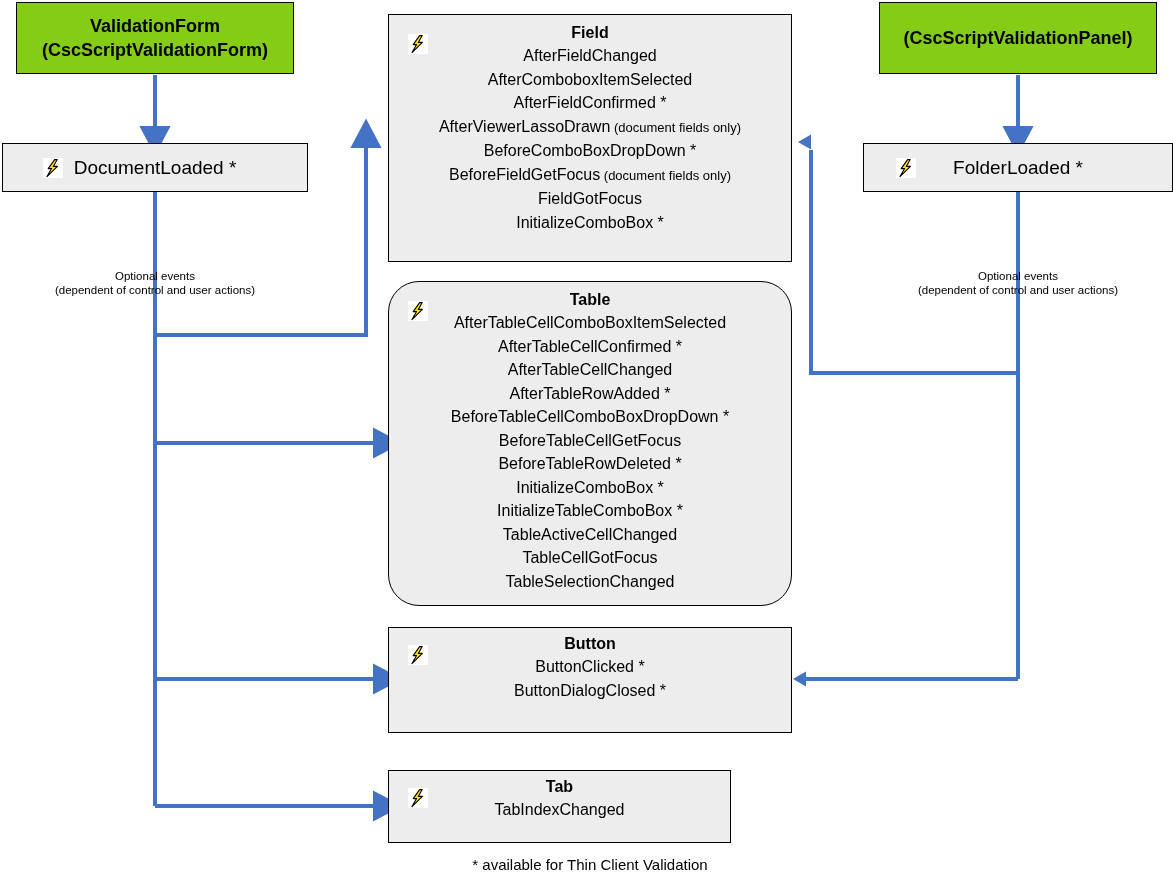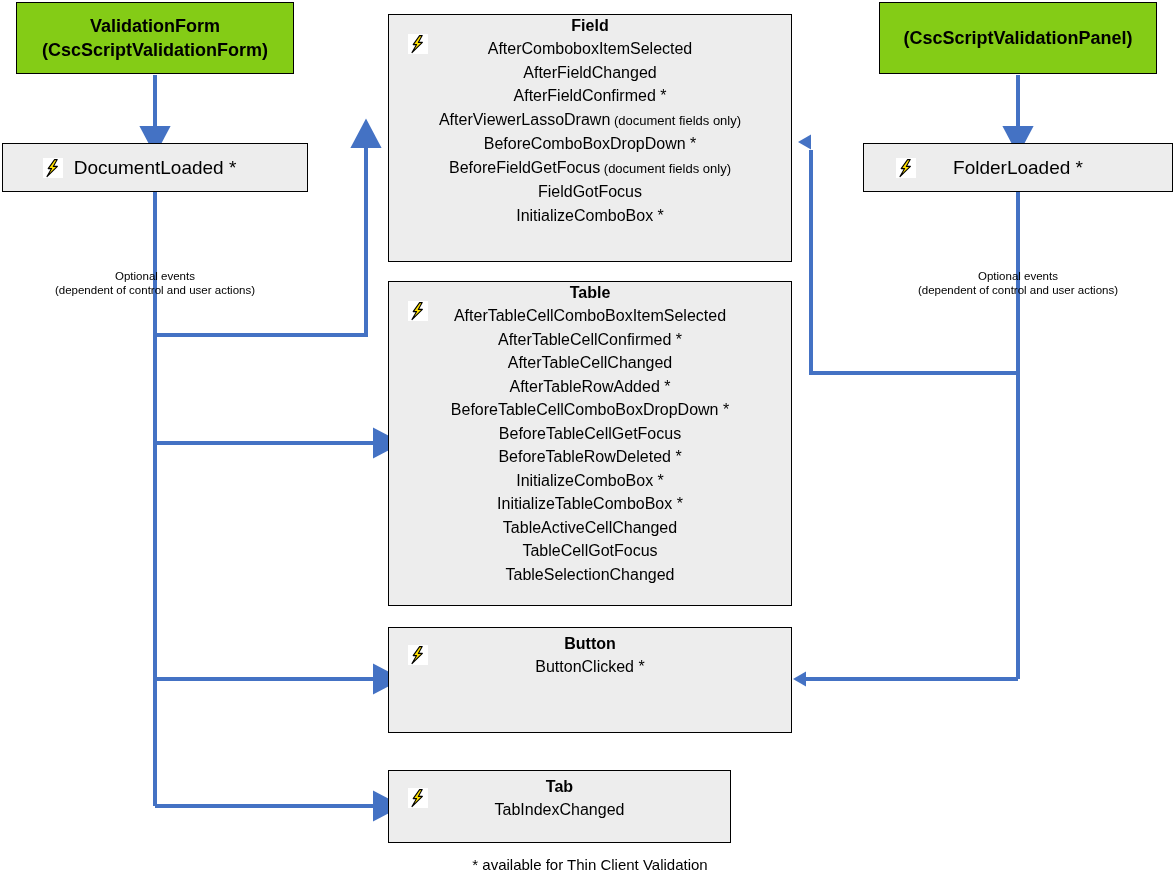--- a/index.html
+++ b/index.html
@@ -40,21 +40,21 @@
     width:100%;
   }
   .green-inner{
     position:absolute;
     left:0; right:0; top:50%;
     transform:translateY(-50%);
   }
   .ev-box-inner{
     position:absolute;
     left:0; right:0; top:0; bottom:0;
-    padding-top:0;
+    padding-top:7px;
   }
   .box-title{
     font-weight:bold;
     font-size:16px;
     line-height:22px;
     text-align:center;
   }
   .ev-line{
     font-size:16px;
     line-height:23.5px;
@@ -196,33 +196,33 @@
   <div class="box" id="box-field" style="left:388px; top:14px; width:404px; height:248px;">
     <span class="bolt" style="left:19px; top:19px;">
       <svg viewBox="0 0 20 20" width="20" height="20" aria-hidden="true">
         <rect x="0" y="0" width="20" height="20" fill="#ffffff"></rect>
         <path d="M11.6 1.6 L5.2 10.6 L8.6 10.6 L4.0 18.6 L14.4 8.4 L10.3 8.4 L14.2 1.6 Z" fill="#ffe000" stroke="#000000" stroke-width="1.1" stroke-linejoin="round"></path>
       </svg>
     </span>
     <div class="ev-box-inner">
       <div class="box-title">Field</div>
       <div>
+          <div class="ev-line"><span>AfterFieldChanged</span></div>
           <div class="ev-line"><span>AfterComboboxItemSelected</span></div>
-          <div class="ev-line"><span>AfterFieldChanged</span></div>
           <div class="ev-line"><span>AfterFieldConfirmed *</span></div>
           <div class="ev-line"><span>AfterViewerLassoDrawn</span><span class="note"> (document fields only)</span></div>
           <div class="ev-line"><span>BeforeComboBoxDropDown *</span></div>
           <div class="ev-line"><span>BeforeFieldGetFocus</span><span class="note"> (document fields only)</span></div>
           <div class="ev-line"><span>FieldGotFocus</span></div>
           <div class="ev-line"><span>InitializeComboBox *</span></div>
         </div>
     </div>
   </div>
 
-  <div class="box" id="box-table" style="left:388px; top:281px; width:404px; height:325px;">
+  <div class="box" id="box-table" style="left:388px; top:281px; width:404px; height:325px;border-radius:31px;">
     <span class="bolt" style="left:19px; top:19px;">
       <svg viewBox="0 0 20 20" width="20" height="20" aria-hidden="true">
         <rect x="0" y="0" width="20" height="20" fill="#ffffff"></rect>
         <path d="M11.6 1.6 L5.2 10.6 L8.6 10.6 L4.0 18.6 L14.4 8.4 L10.3 8.4 L14.2 1.6 Z" fill="#ffe000" stroke="#000000" stroke-width="1.1" stroke-linejoin="round"></path>
       </svg>
     </span>
     <div class="ev-box-inner">
       <div class="box-title">Table</div>
       <div>
           <div class="ev-line"><span>AfterTableCellComboBoxItemSelected</span></div>
@@ -245,20 +245,21 @@
     <span class="bolt" style="left:19px; top:17px;">
       <svg viewBox="0 0 20 20" width="20" height="20" aria-hidden="true">
         <rect x="0" y="0" width="20" height="20" fill="#ffffff"></rect>
         <path d="M11.6 1.6 L5.2 10.6 L8.6 10.6 L4.0 18.6 L14.4 8.4 L10.3 8.4 L14.2 1.6 Z" fill="#ffe000" stroke="#000000" stroke-width="1.1" stroke-linejoin="round"></path>
       </svg>
     </span>
     <div class="ev-box-inner" style="padding-top:5px;">
       <div class="box-title">Button</div>
       <div>
           <div class="ev-line"><span>ButtonClicked *</span></div>
+          <div class="ev-line"><span>ButtonDialogClosed *</span></div>
         </div>
     </div>
   </div>
 
   <div class="box" id="box-tab" style="left:388px; top:770px; width:343px; height:73px;">
     <span class="bolt" style="left:19px; top:17px;">
       <svg viewBox="0 0 20 20" width="20" height="20" aria-hidden="true">
         <rect x="0" y="0" width="20" height="20" fill="#ffffff"></rect>
         <path d="M11.6 1.6 L5.2 10.6 L8.6 10.6 L4.0 18.6 L14.4 8.4 L10.3 8.4 L14.2 1.6 Z" fill="#ffe000" stroke="#000000" stroke-width="1.1" stroke-linejoin="round"></path>
       </svg>

